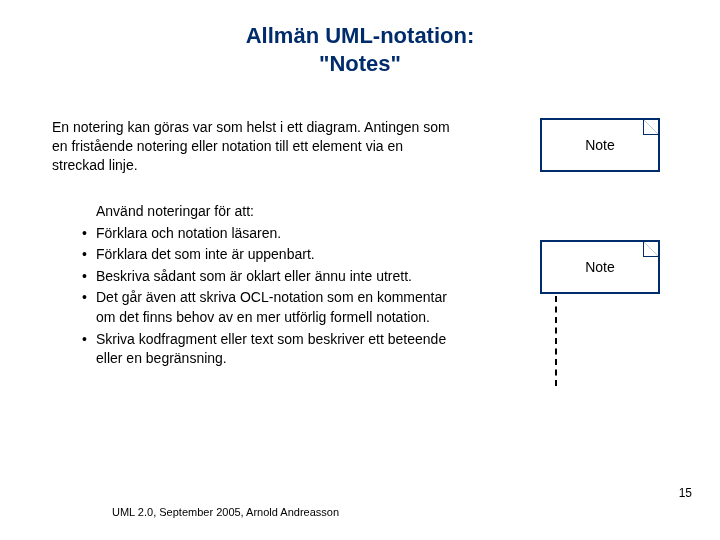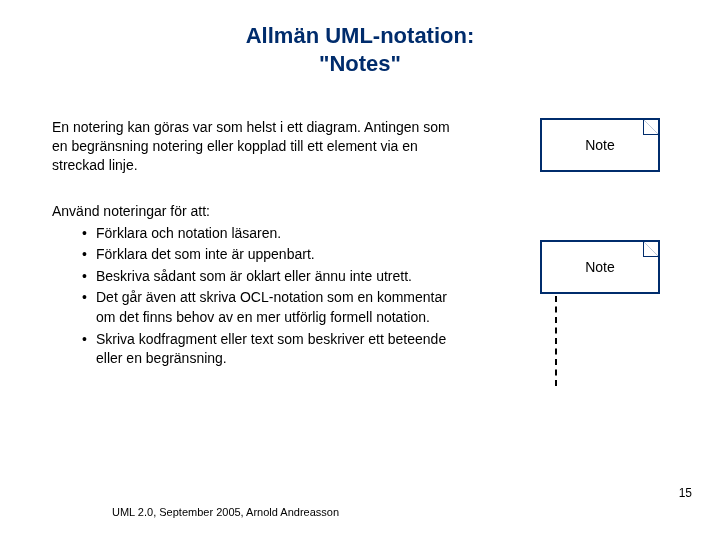--- a/index.html
+++ b/index.html
@@ -1,21 +1,21 @@
 <!DOCTYPE html>
 <html><head>
 <meta charset="utf-8">
 <style>
   * { box-sizing: border-box; margin: 0; padding: 0; }
   html, body { width: 720px; height: 540px; background: #fff; font-family: Arial, Helvetica, sans-serif; color: #000; }
   .slide { position: relative; width: 720px; height: 540px; }
   .title { position: absolute; top: 22px; left: 0; width: 720px; text-align: center; color: #002c6c; font-weight: bold; font-size: 22px; line-height: 1.25; }
   .intro { position: absolute; top: 118px; left: 52px; width: 400px; font-size: 14px; line-height: 1.35; }
   .uses { position: absolute; top: 202px; left: 52px; width: 400px; font-size: 14px; line-height: 1.4; }
-  .uses-heading { margin-bottom: 2px; }
+  .uses-heading { margin-bottom: 2px; margin-left: 44px; }
   .uses ul { list-style: none; padding-left: 30px; }
   .uses li { position: relative; padding-left: 14px; margin-bottom: 2px; }
   .uses li::before { content: "•"; position: absolute; left: 0; top: 0; }
   .note-box { position: absolute; border: 2px solid #002c6c; background: #fff; width: 120px; height: 54px; }
   .note-box .fold-tri { position: absolute; top: 0; right: 0; width: 0; height: 0; border-right: 14px solid transparent; border-bottom: 14px solid #fff; z-index: 2; }
   .note-box .fold-tri-border { position: absolute; top: -1px; right: -1px; width: 0; height: 0; border-right: 16px solid transparent; border-bottom: 16px solid #002c6c; z-index: 1; }
   .note-label { position: absolute; width: 100%; top: 50%; transform: translateY(-50%); text-align: center; font-size: 14px; }
   .note1 { top: 118px; left: 540px; }
   .note2 { top: 240px; left: 540px; }
   .dashed-line { position: absolute; border-left: 2px dashed #000; height: 90px; left: 555px; top: 296px; }
@@ -25,21 +25,21 @@
 </head>
 <body>
 
 <div class="slide">
 
   <div class="title">
     <div>Allmän UML-notation:</div>
     <div>"Notes"</div>
   </div>
 
-  <div class="intro">En notering kan göras var som helst i ett diagram. Antingen som en begränsning notering eller kopplad till ett element via en streckad linje.</div>
+  <div class="intro">En notering kan göras var som helst i ett diagram. Antingen som en fristående notering eller notation till ett element via en streckad linje.</div>
 
   <div class="uses">
     <div class="uses-heading">Använd noteringar för att:</div>
     <ul>
       <li>Förklara och notation läsaren.</li>
       <li>Förklara det som inte är uppenbart.</li>
       <li>Beskriva sådant som är oklart eller ännu inte utrett.</li>
       <li>Det går även att skriva OCL-notation som en kommentar om det finns behov av en mer utförlig formell notation.</li>
       <li>Skriva kodfragment eller text som beskriver ett beteende eller en begränsning.</li>
     </ul>

